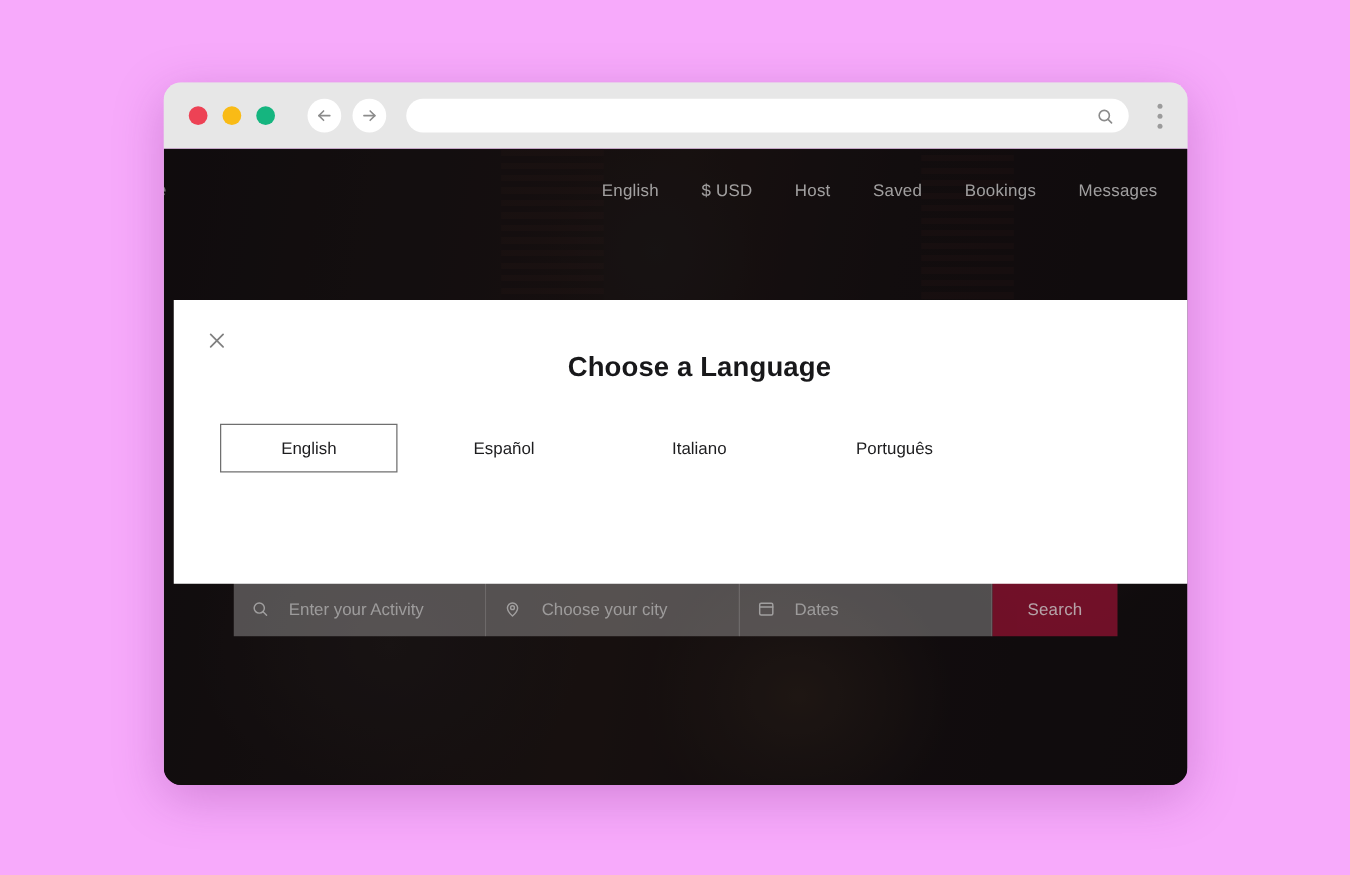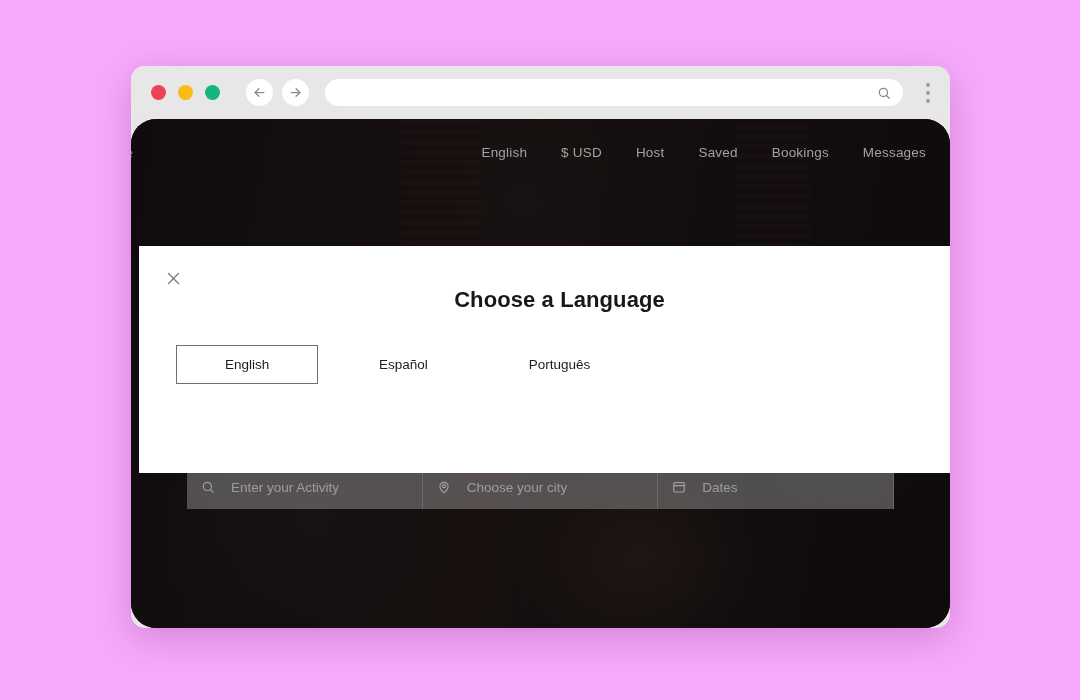--- a/index.html
+++ b/index.html
@@ -82,21 +82,20 @@
     width: 4px; height: 4px; border-radius: 50%; background: #9b9b9b;
     display: block;
   }
 
   
   #page-viewport {
     position: relative;
     height: 509px;
     background: #a21caf;
     overflow: hidden;
-    border-radius: 25px;
   }
 
   #hero-photo {
     position: absolute;
     inset: 0;
     background:
       radial-gradient(ellipse 220px 190px at 22% 78%, #2b2422 0%, rgba(20,15,14,0) 70%),
       radial-gradient(ellipse 170px 150px at 62% 86%, #3a2c22 0%, rgba(20,15,14,0) 72%),
       radial-gradient(ellipse 150px 170px at 88% 52%, #2e2220 0%, rgba(18,13,12,0) 74%),
       radial-gradient(ellipse 120px 130px at 48% 16%, #2a2422 0%, rgba(18,13,12,0) 74%),
@@ -203,21 +202,21 @@
     font-family: "Liberation Sans", sans-serif;
     cursor: pointer;
     opacity: .78;
     letter-spacing: .2px;
   }
 
   
   #language-modal {
     position: absolute;
     left: 8px;
-    top: 127px;
+    top: 121px;
     width: 841px;
     height: 227px;
     background: #fff;
     z-index: 10;
     padding: 22px 20px 20px;
   }
 
   #modal-close {
     position: absolute;
     left: 22px; top: 20px;
@@ -358,20 +357,21 @@
         <div class="search-field">
           <span class="sf-icon">
             <svg width="14" height="14" viewBox="0 0 24 24" fill="none" stroke="#cfcfcf" stroke-width="2" stroke-linecap="round" stroke-linejoin="round">
               <rect x="3" y="4.5" width="18" height="16" rx="2"></rect>
               <line x1="3" y1="9.5" x2="21" y2="9.5"></line>
             </svg>
           </span>
           <span class="sf-text">Dates</span>
         </div>
 
+        <button id="search-submit">Search</button>
       </div>
     </div>
 
     <div id="language-modal">
 
       <div id="modal-close">
         <svg width="17" height="17" viewBox="0 0 24 24" fill="none" stroke="#808080" stroke-width="2" stroke-linecap="round">
           <line x1="5" y1="5" x2="19" y2="19"></line>
           <line x1="19" y1="5" x2="5" y2="19"></line>
         </svg>
@@ -381,20 +381,23 @@
 
       <div id="language-grid">
         <div class="lang-row">
           <div class="lang-cell">
             <div class="lang-option selected">English</div>
           </div>
           <div class="lang-cell">
             <div class="lang-option">Español</div>
           </div>
           <div class="lang-cell">
+            <div class="lang-option">Italiano</div>
+          </div>
+          <div class="lang-cell">
             <div class="lang-option">Português</div>
           </div>
         </div>
 
       </div>
     </div>
 
   </div>
 </div>
 

